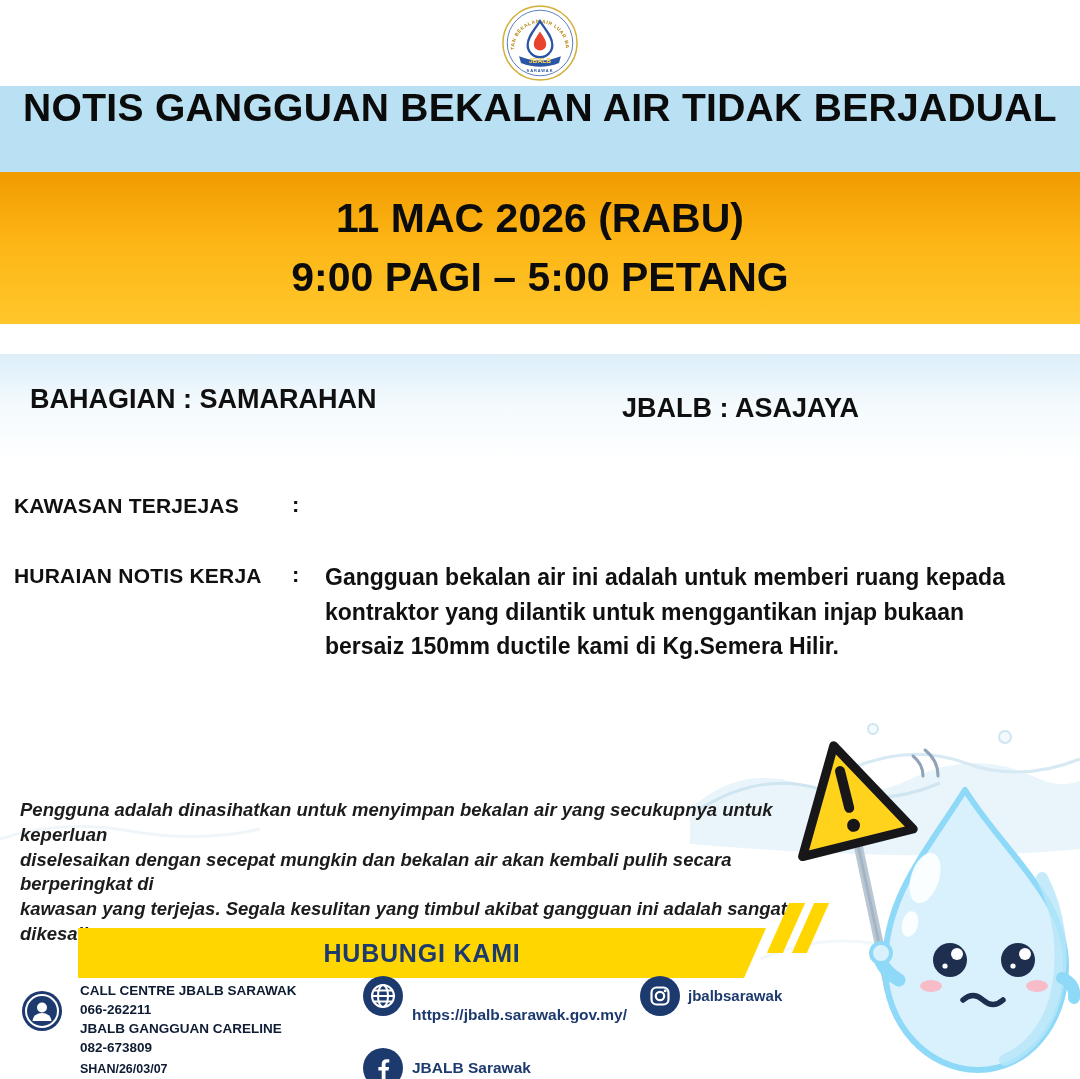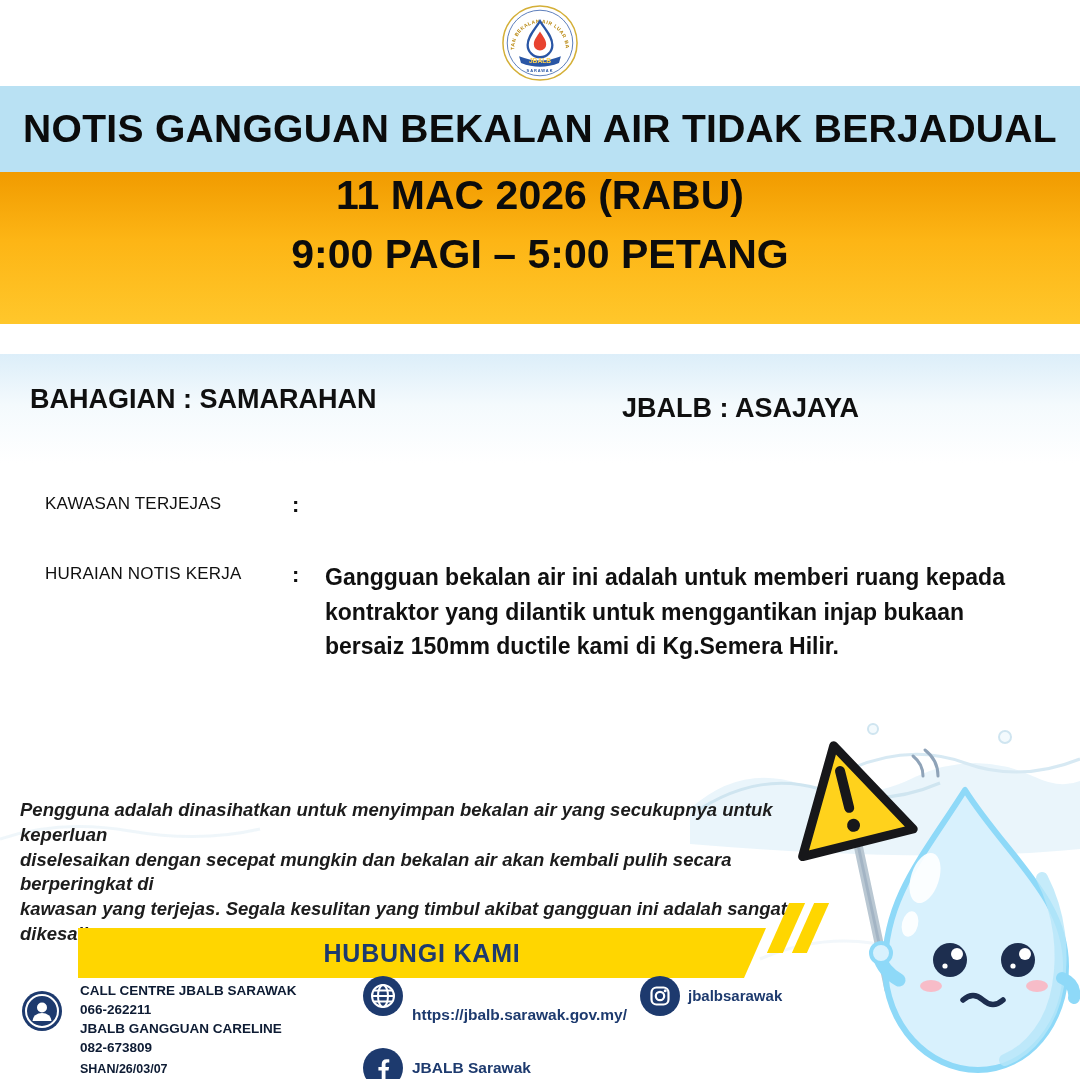--- a/index.html
+++ b/index.html
@@ -5,36 +5,36 @@
 <style>
   *{box-sizing:border-box;margin:0;padding:0}
   body{margin:0;background:#ffffff}
   #poster{position:relative;width:1080px;height:1079px;background:#ffffff;overflow:hidden;
           font-family:"Liberation Sans","DejaVu Sans",sans-serif;color:var(--text-black,#101010)}
 
   .logo-band{position:absolute;top:0;left:0;width:100%;height:86px;background:#fff;
              display:flex;align-items:center;justify-content:center}
 
   .title-band{position:absolute;top:86px;left:0;width:100%;height:86px;
-              background:var(--light-blue,#b9e1f3);display:flex;align-items:center;justify-content:center}
+              background:var(--light-blue,#b9e1f3);display:flex;justify-content:center}
   .title{font-size:39px;font-weight:700;letter-spacing:.3px;white-space:nowrap;color:#0b0b0b}
 
   .orange-band{position:absolute;top:172px;left:0;width:100%;height:152px;
                background:linear-gradient(180deg,var(--orange-top,#f19b00) 0%,var(--orange-mid,#fdb515) 45%,var(--orange-bottom,#ffc72b) 100%);
-               display:flex;flex-direction:column;align-items:center;justify-content:flex-start;gap:12px}
+               display:flex;flex-direction:column;align-items:center;justify-content:center;gap:12px}
   .sched-line{font-size:41px;font-weight:700;color:#0c0c0c;white-space:nowrap}
 
   .body-area{position:absolute;top:354px;left:0;width:100%;height:725px;
              background:linear-gradient(180deg,#dceef9 0%,#f4fafd 7%,#ffffff 15%)}
   .splash{position:absolute;left:0;bottom:0;pointer-events:none}
 
   .bahagian{position:absolute;left:30px;top:30px;font-size:27px;font-weight:700}
   .daerah{position:absolute;left:622px;top:39px;font-size:27px;font-weight:700}
 
-  .row-label{position:absolute;left:45px;font-size:17px;font-weight:400;letter-spacing:.2px}
+  .row-label{position:absolute;left:14px;font-size:21px;font-weight:700;letter-spacing:.2px}
   .row-colon{position:absolute;left:292px;font-size:22px;font-weight:700}
   .row-value{position:absolute;left:325px;font-size:23px;font-weight:700}
   .r0l{top:140px}.r0c{top:138px}.r0v{top:137px}
   .r1l{top:210px}.r1c{top:208px}.r1v{top:206px;width:708px;line-height:1.5}
 
   .advisory{position:absolute;left:20px;top:444px;width:775px;font-size:18.5px;
             font-style:italic;font-weight:600;color:#1c1c1c;line-height:1.34}
 
   .hubungi-band{position:absolute;left:78px;top:574px;width:688px;height:50px;
                 background:var(--yellow-band,#ffd600);

